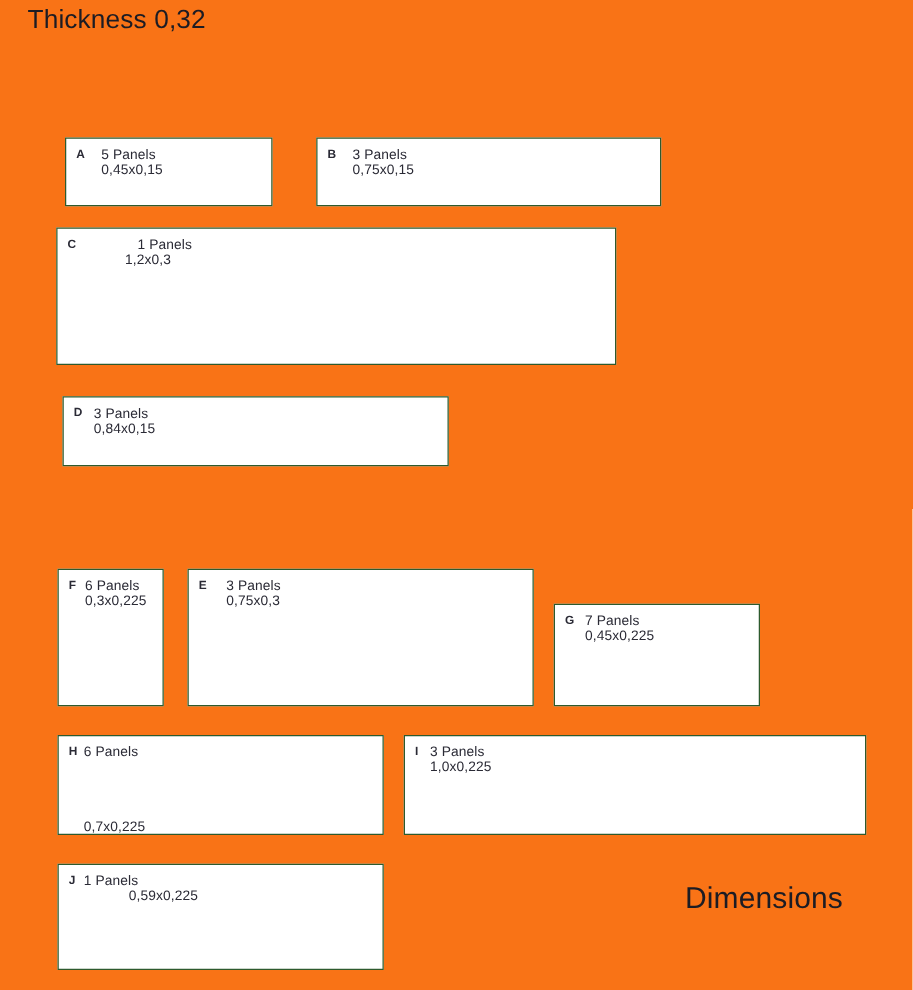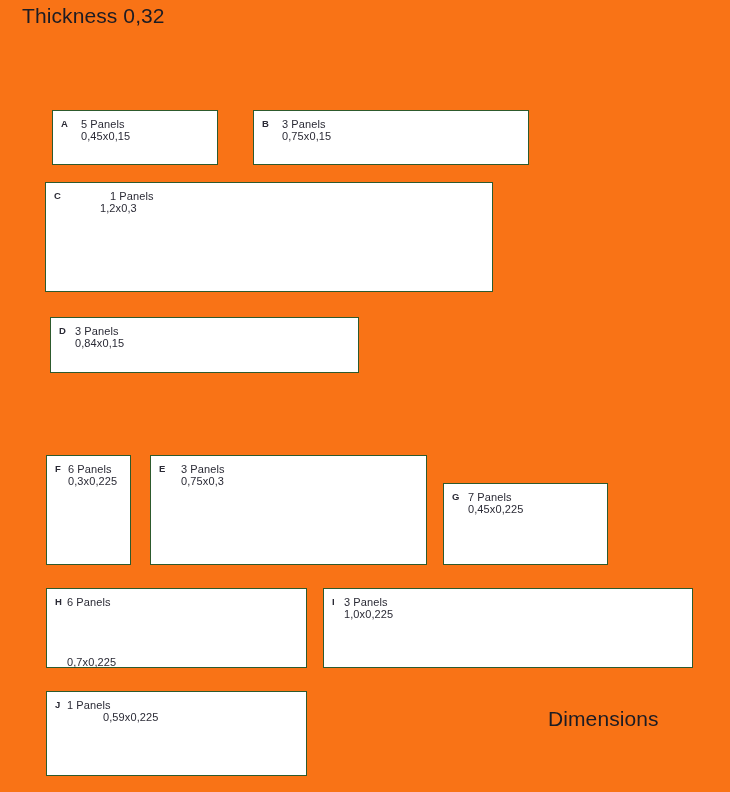--- a/index.html
+++ b/index.html
@@ -26,21 +26,21 @@
     line-height: 27px;
     color: #1c1c24;
     font-weight: 400;
     letter-spacing: 0.1px;
     white-space: nowrap;
   }
   .dimensions-label {
     position: absolute;
     left: 548px;
     top: 705px;
-    font-size: 21px;
+    font-size: 24px;
     line-height: 27px;
     color: #1c1c24;
     font-weight: 400;
     letter-spacing: 0.1px;
     white-space: nowrap;
   }
   .panel-box {
     position: absolute;
     box-sizing: border-box;
     border: 1px solid #2d5a2d;

